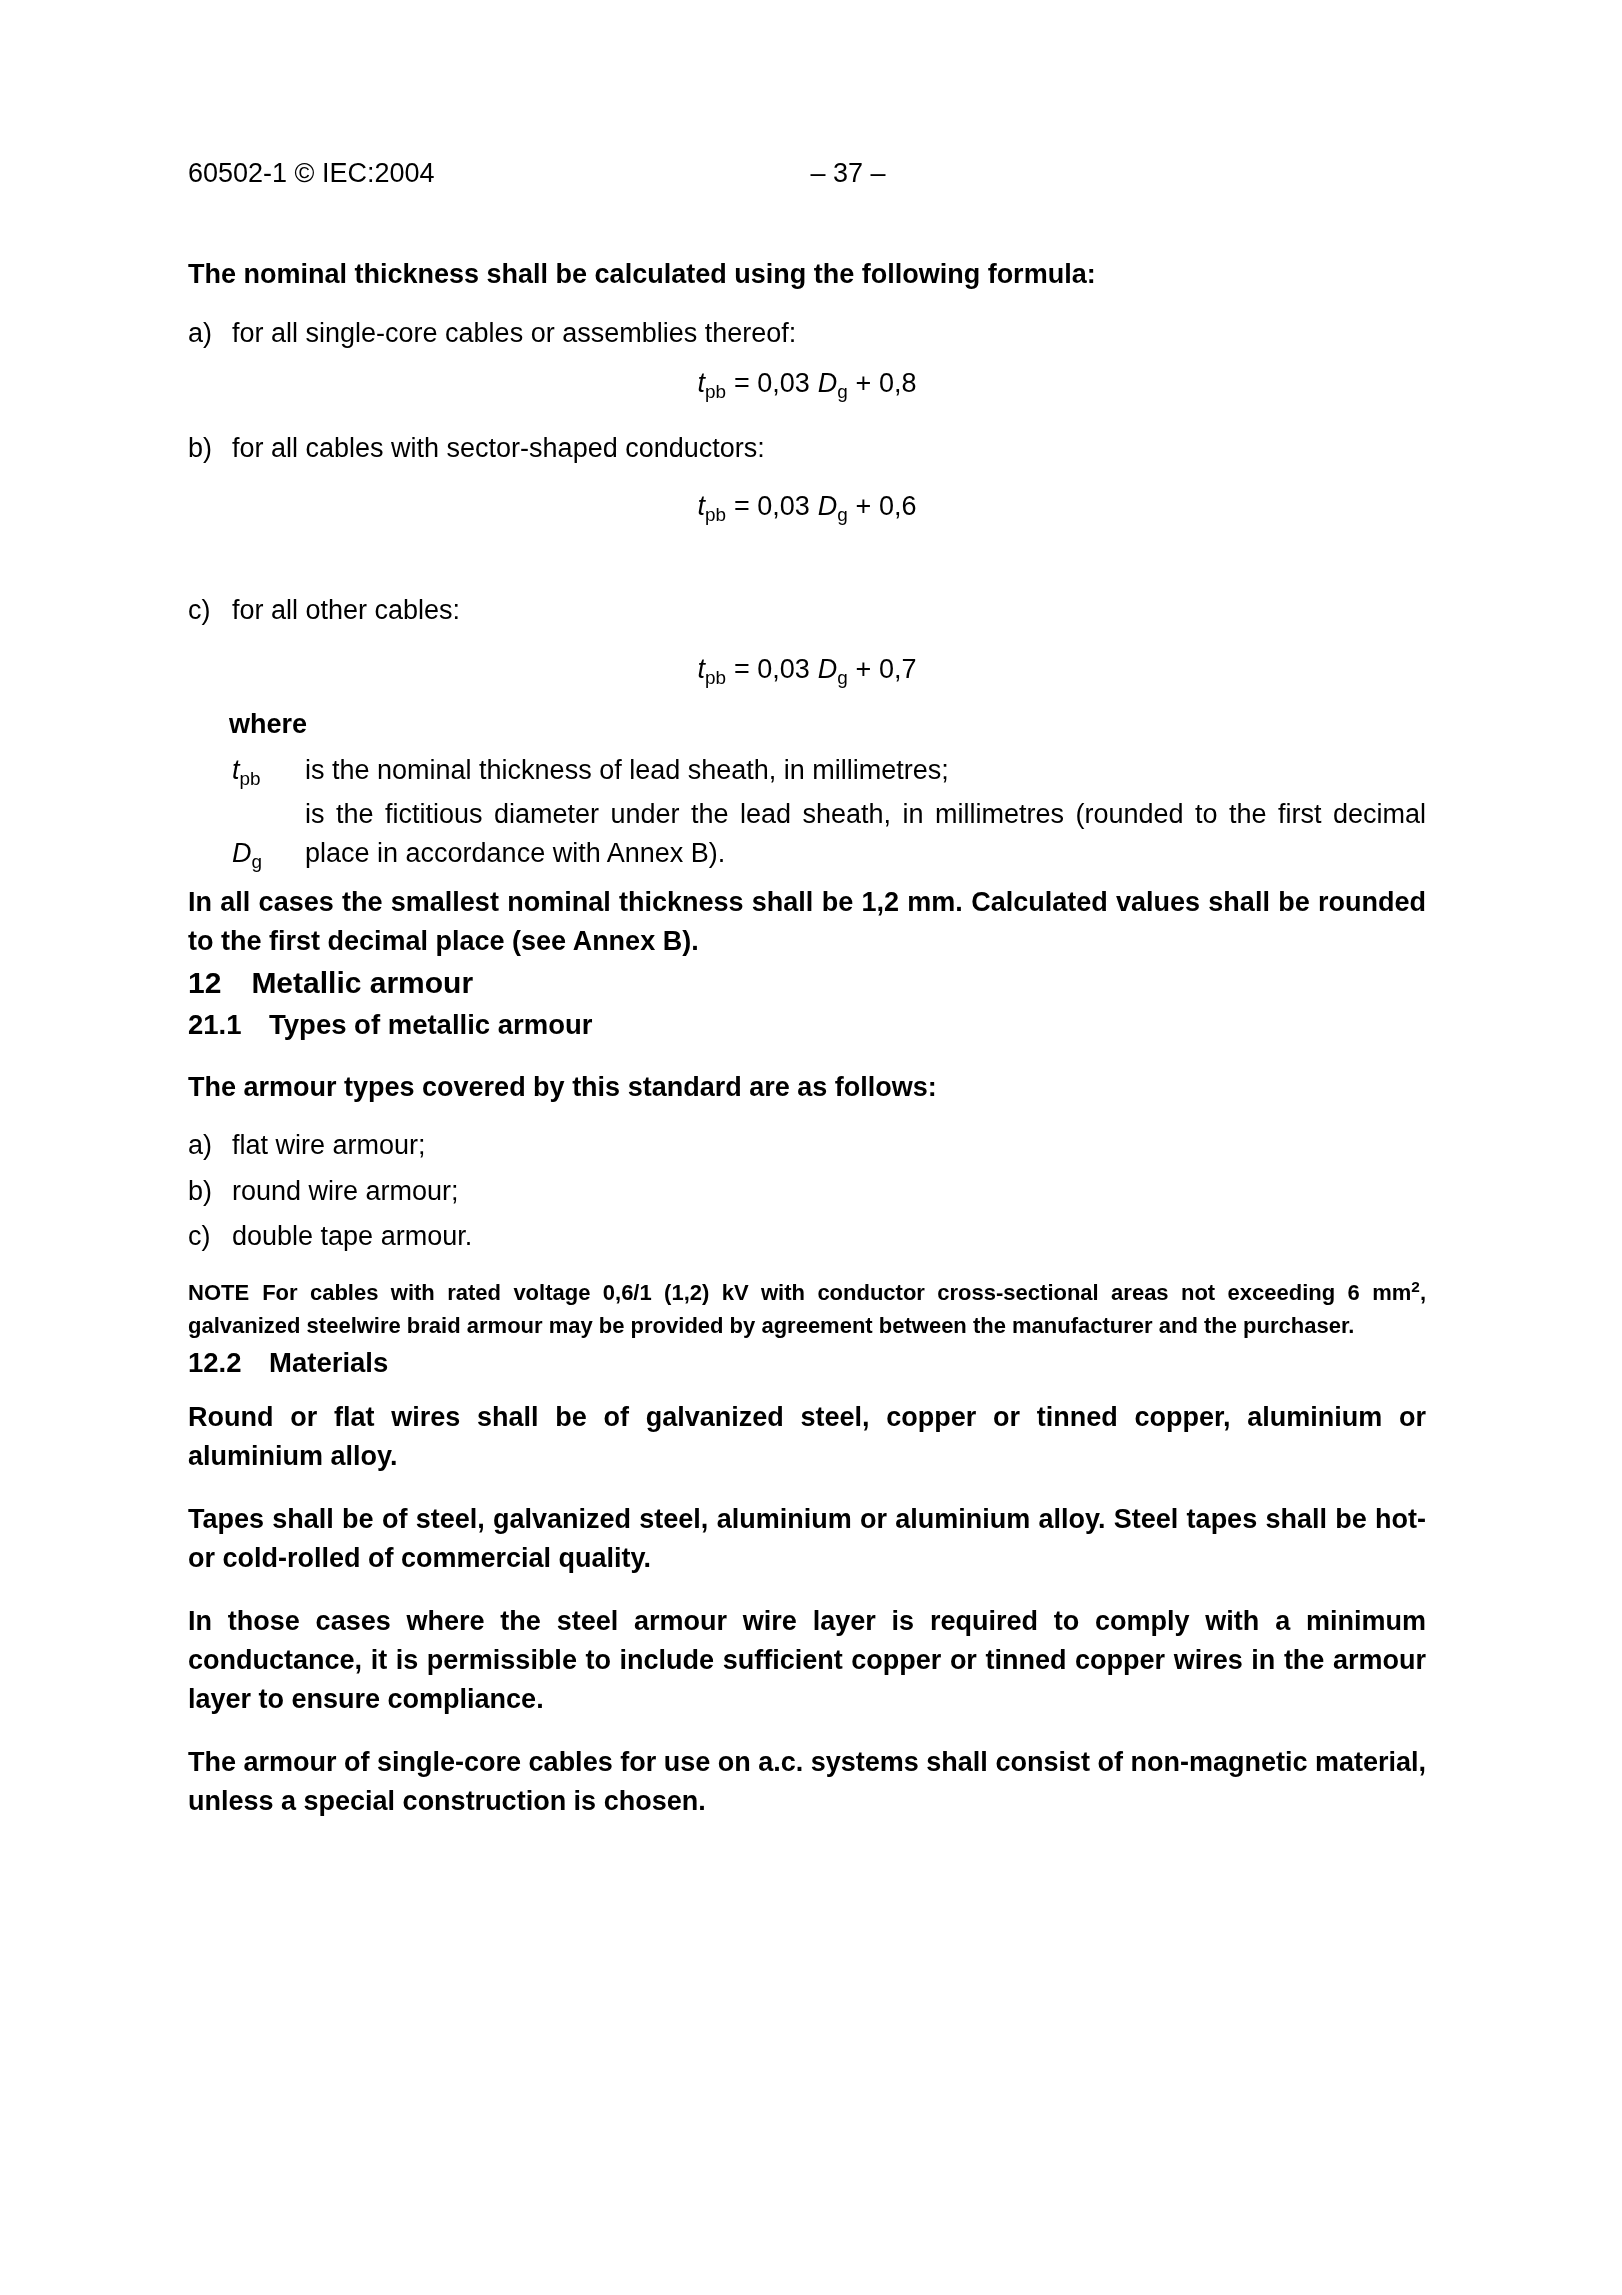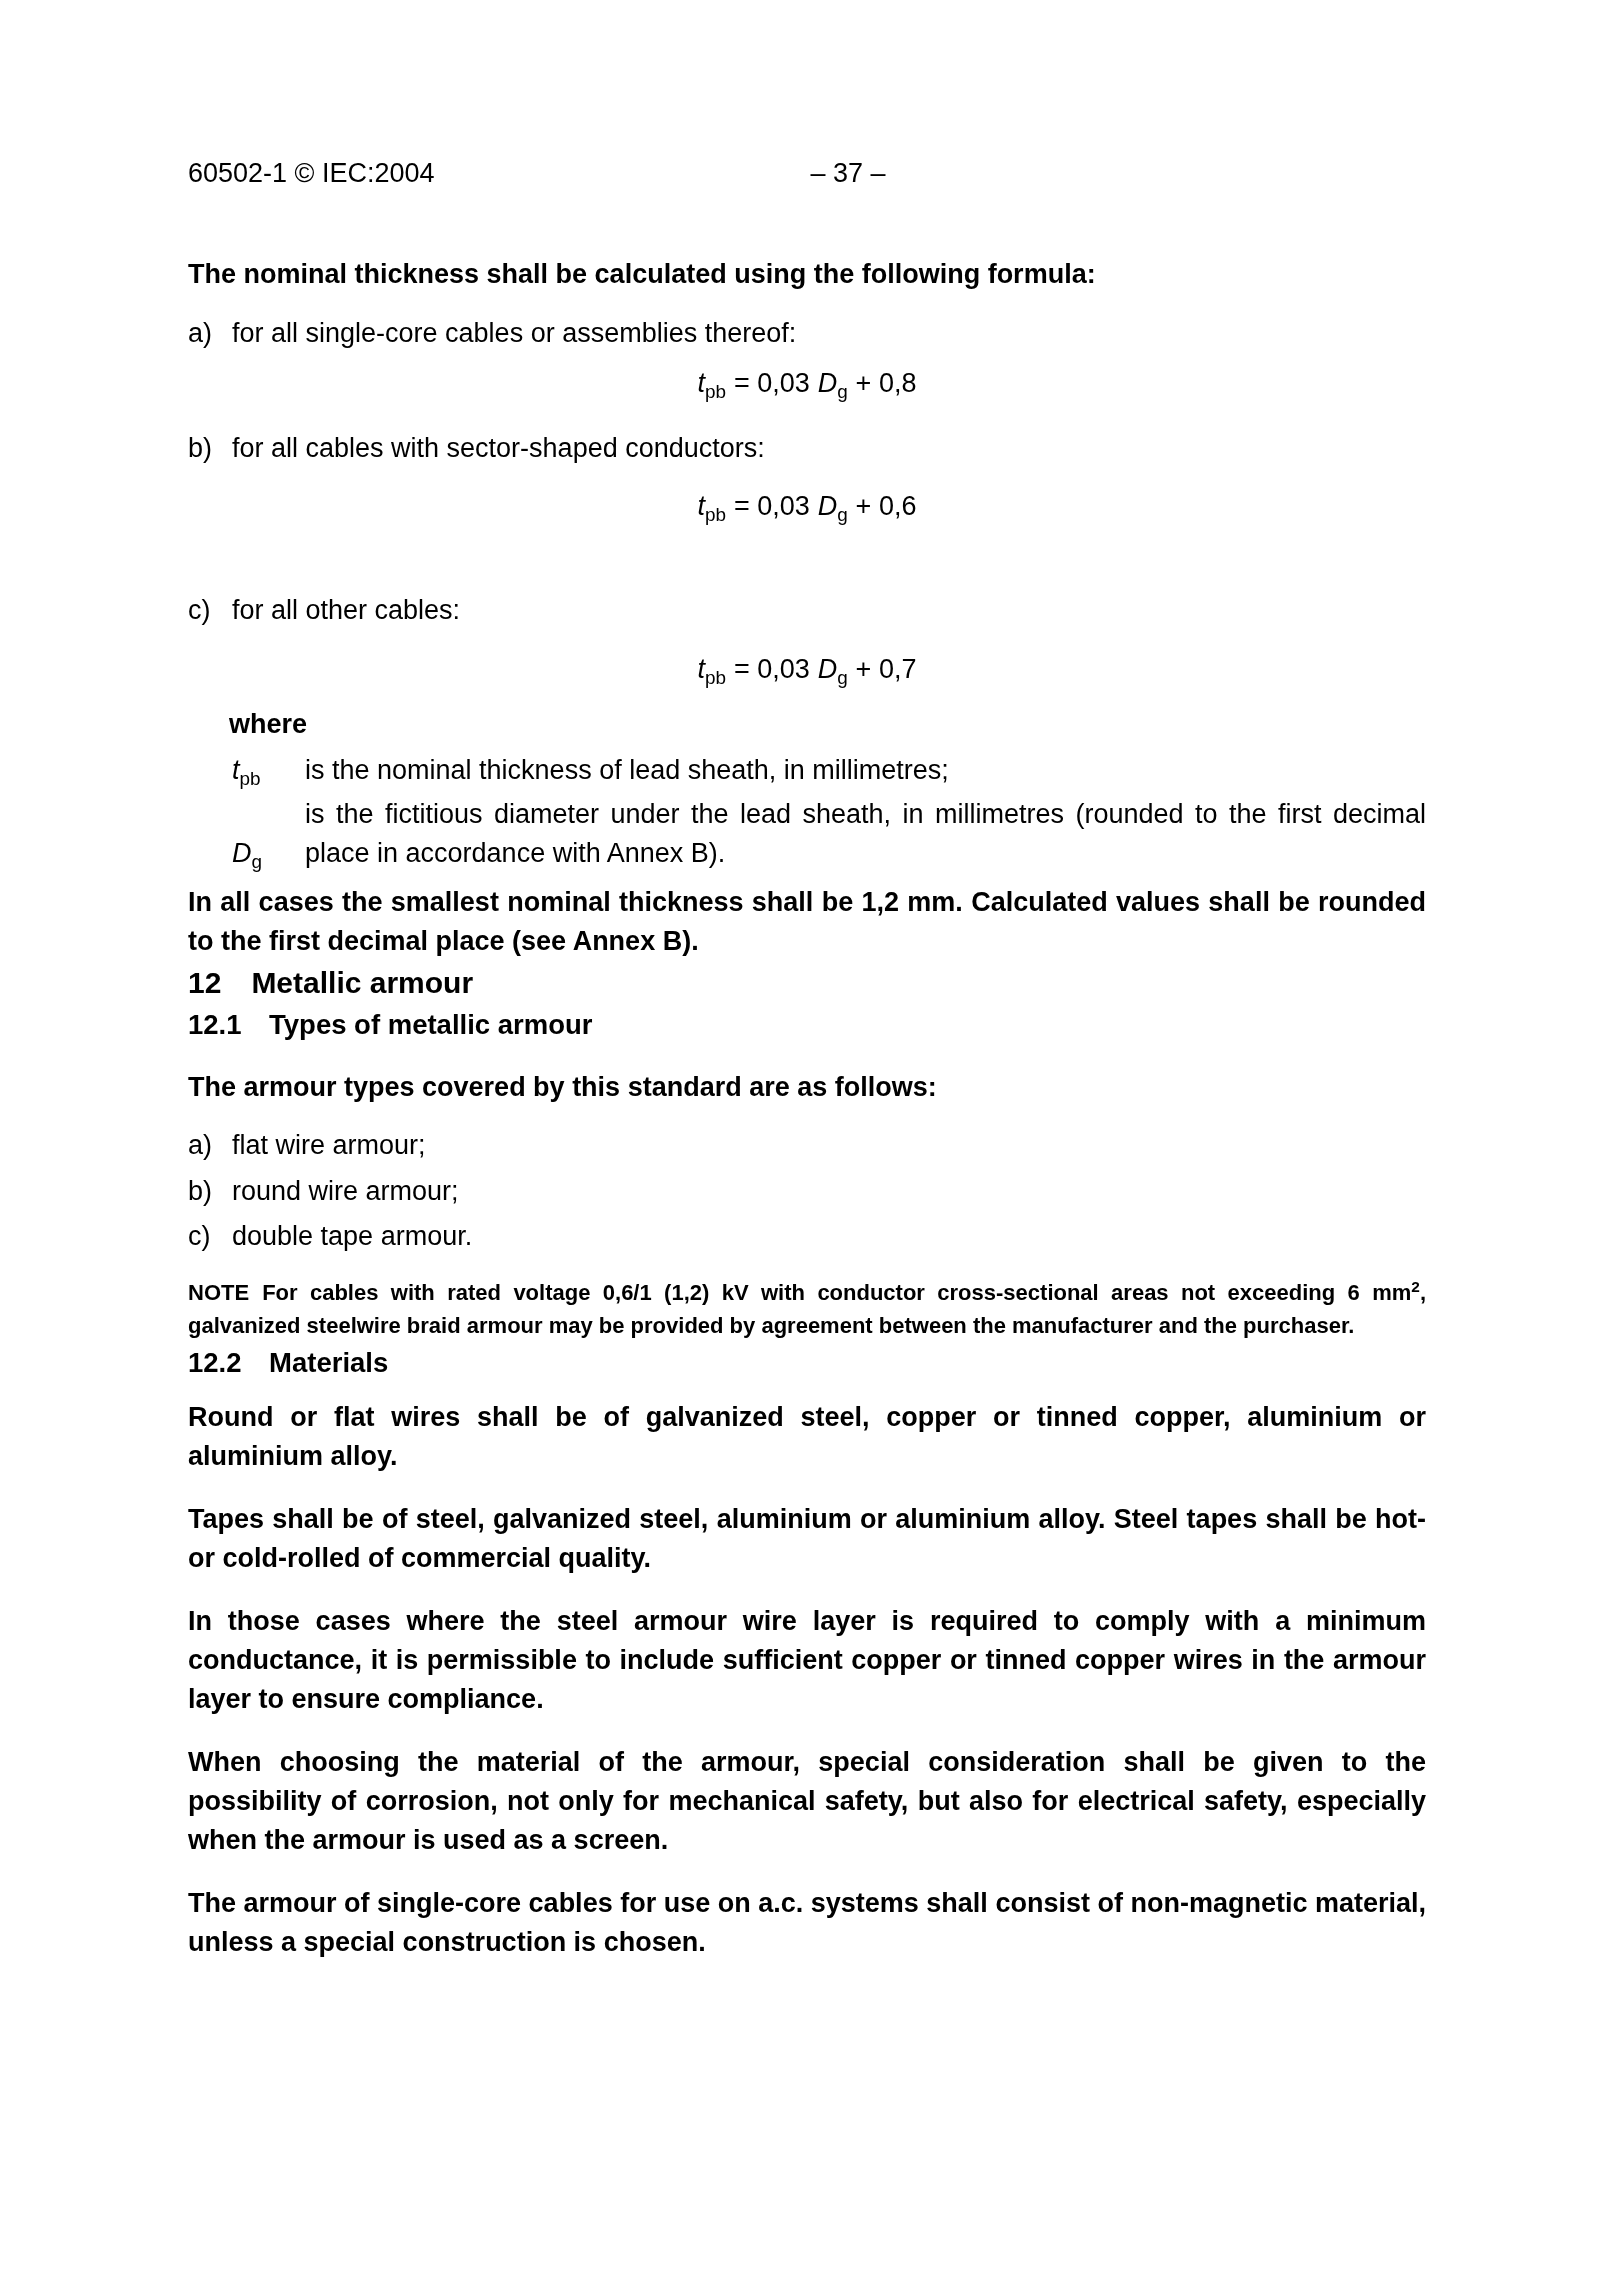--- a/index.html
+++ b/index.html
@@ -160,21 +160,21 @@
       <span class="def-text">is the fictitious diameter under the lead sheath, in millimetres (rounded to the first decimal place in accordance with Annex B).</span>
     </div>
 
     <p class="para justify mt-15">In all cases the smallest nominal thickness shall be 1,2&nbsp;mm. Calculated values shall be rounded to the first decimal place (see Annex B).</p>
 
     <h1 class="clause-heading mt-65">
       <span class="cnum">12</span><span>Metallic armour</span>
     </h1>
 
     <h2 class="subclause-heading mt-49">
-      <span class="cnum2">12.1</span><span>Types of metallic armour</span>
+      <span class="cnum2">21.1</span><span>Types of metallic armour</span>
     </h2>
 
     <p class="para mt-35">The armour types covered by this standard are as follows:</p>
 
     <div class="list-item mt-30">
       <span class="marker">a)</span>
       <span class="li-text">flat wire armour;</span>
     </div>
     <div class="list-item mt-10">
       <span class="marker">b)</span>
@@ -189,18 +189,17 @@
       <span class="note-label">NOTE</span><span>For cables with rated voltage 0,6/1 (1,2)&nbsp;kV with conductor cross-sectional areas not exceeding 6&nbsp;mm</span><sup class="note-sup">2</sup><span>, galvanized steelwire braid armour may be provided by agreement between the manufacturer and the purchaser.</span>
     </p>
 
     <h2 class="subclause-heading mt-65">
       <span class="cnum2">12.2</span><span>Materials</span>
     </h2>
 
     <p class="para justify mt-23">Round or flat wires shall be of galvanized steel, copper or tinned copper, aluminium or aluminium alloy.</p>
     <p class="para justify mt-38">Tapes shall be of steel, galvanized steel, aluminium or aluminium alloy. Steel tapes shall be hot- or cold-rolled of commercial quality.</p>
     <p class="para justify mt-38">In those cases where the steel armour wire layer is required to comply with a minimum conductance, it is permissible to include sufficient copper or tinned copper wires in the armour layer to ensure compliance.</p>
-    <p class="para justify mt-38">When choosing the material of the armour, special consideration shall be given to the possibility of corrosion, not only for mechanical safety, but also for electrical safety, especially when the armour is used as a screen.</p>
     <p class="para justify mt-38">The armour of single-core cables for use on a.c. systems shall consist of non-magnetic material, unless a special construction is chosen.</p>
 
   </div>
 </div>
 
 
 </body></html>

